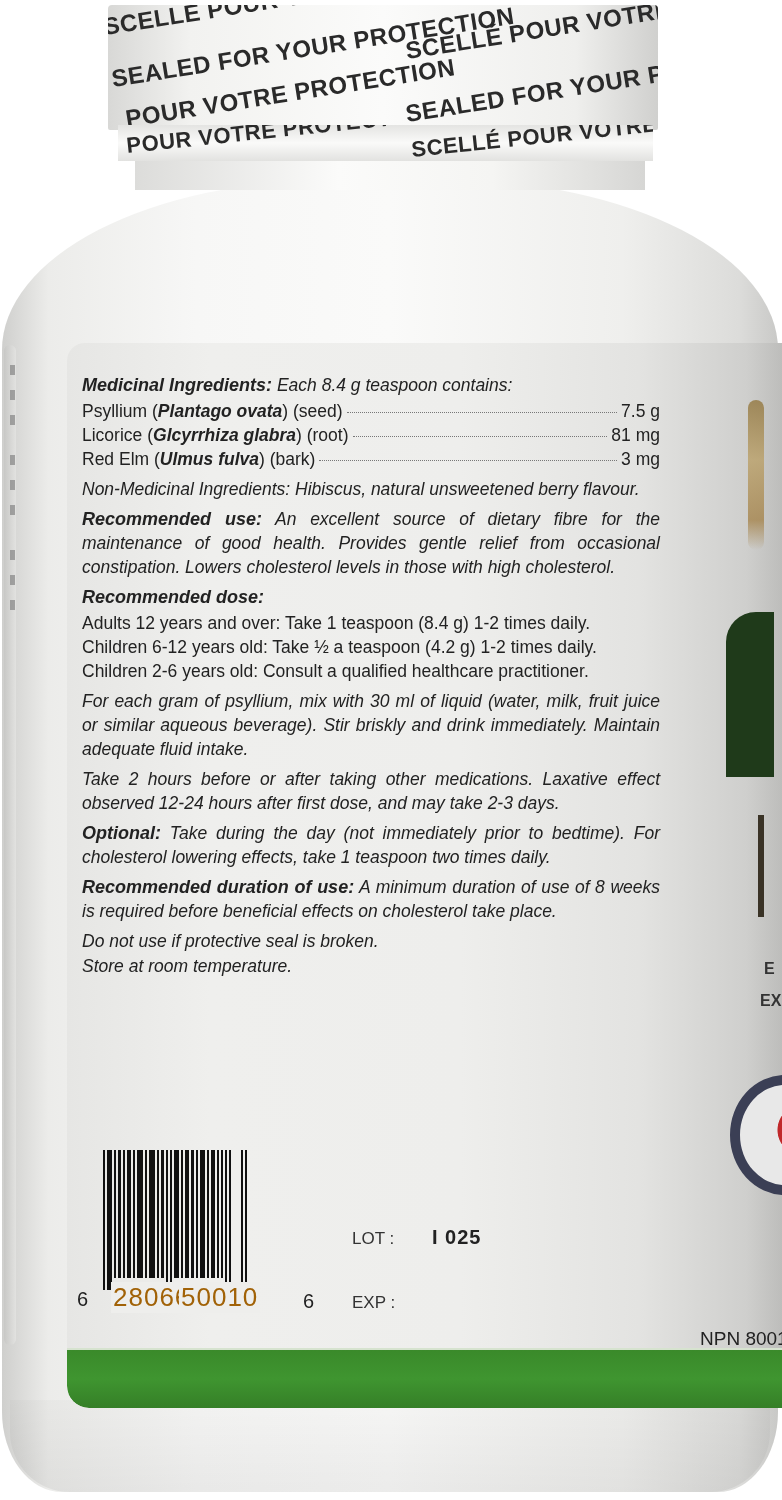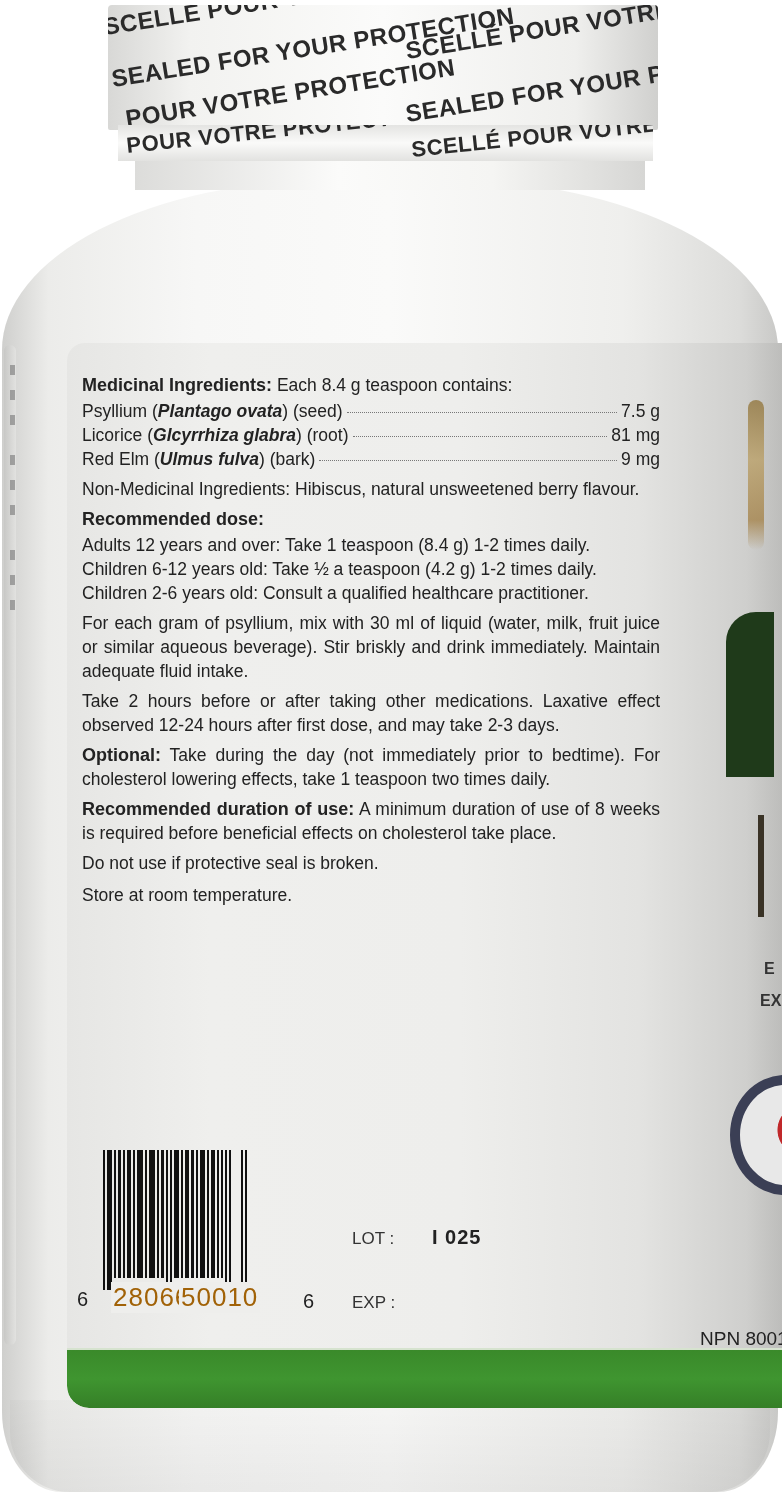--- a/index.html
+++ b/index.html
@@ -62,21 +62,21 @@
   }
   .green-band-top-line {
     position: absolute; left: 0; bottom: 58px; width: 100%; height: 2px; background: #d6e3cf;
   }
 
   .content {
     position: absolute; left: 15px; top: 30px; width: 578px;
     font-size: 17.5px; line-height: 24px; color: #222;
     font-stretch: condensed;
   }
-  .content p { margin-bottom: 6px; text-align: justify; }
+  .content p { margin-bottom: 6px; text-align: justify; font-style: italic; }
   .content i { font-style: italic; font-weight: bold; }
   .head { font-weight: bold; font-size: 18px; }
 
   .ing-row { display: flex; align-items: baseline; width: 100%; }
   .ing-name { white-space: nowrap; }
   .ing-dots { flex: 1; border-bottom: 1px dotted #777; margin: 0 4px; transform: translateY(-4px); }
   .ing-amt { white-space: nowrap; }
 
   
   .barcode {
@@ -175,25 +175,29 @@
       <span class="ing-dots"></span>
       <span class="ing-amt">81 mg</span>
     </div>
     <div class="ing-row" style="margin-bottom:6px;">
       <span class="ing-name">
         <span>Red Elm</span>
         (<i>Ulmus fulva</i>)
         <span>(bark)</span>
       </span>
       <span class="ing-dots"></span>
-      <span class="ing-amt">9 mg</span>
+      <span class="ing-amt">3 mg</span>
     </div>
 
     <p>Non-Medicinal Ingredients: Hibiscus, natural unsweetened berry flavour.</p>
 
+    <p>
+      <span class="head">Recommended use:</span>
+      <span>An excellent source of dietary fibre for the maintenance of good health. Provides gentle relief from occasional constipation. Lowers cholesterol levels in those with high cholesterol.</span>
+    </p>
 
     <p class="head" style="margin-bottom:2px;">Recommended dose:</p>
     <div style="margin-bottom:6px;">
       <div>Adults 12 years and over: Take 1 teaspoon (8.4 g) 1-2 times daily.</div>
       <div>Children 6-12 years old: Take ½ a teaspoon (4.2 g) 1-2 times daily.</div>
       <div>Children 2-6 years old: Consult a qualified healthcare practitioner.</div>
     </div>
 
     <p>For each gram of psyllium, mix with 30 ml of liquid (water, milk, fruit juice or similar aqueous beverage). Stir briskly and drink immediately. Maintain adequate fluid intake.</p>
     <p>Take 2 hours before or after taking other medications. Laxative effect observed 12-24 hours after first dose, and may take 2-3 days.</p>
@@ -201,21 +205,21 @@
     <p>
       <span class="head">Optional:</span>
       <span>Take during the day (not immediately prior to bedtime). For cholesterol lowering effects, take 1 teaspoon two times daily.</span>
     </p>
 
     <p>
       <span class="head">Recommended duration of use:</span>
       <span>A minimum duration of use of 8 weeks is required before beneficial effects on cholesterol take place.</span>
     </p>
 
-    <p style="margin-bottom:8px;">Do not use if protective seal is broken.</p>
+    <p style="margin-bottom:1px;">Do not use if protective seal is broken.</p>
     <p>Store at room temperature.</p>
   </div>
 
   <div class="barcode">
     <div class="bars">
       <span class="bar tall" style="width:2px"></span>
       <span class="bar tall" style="width:5px"></span>
       <span class="bar" style="width:2px"></span>
       <span class="bar" style="width:3px"></span>
       <span class="bar" style="width:2px"></span>

